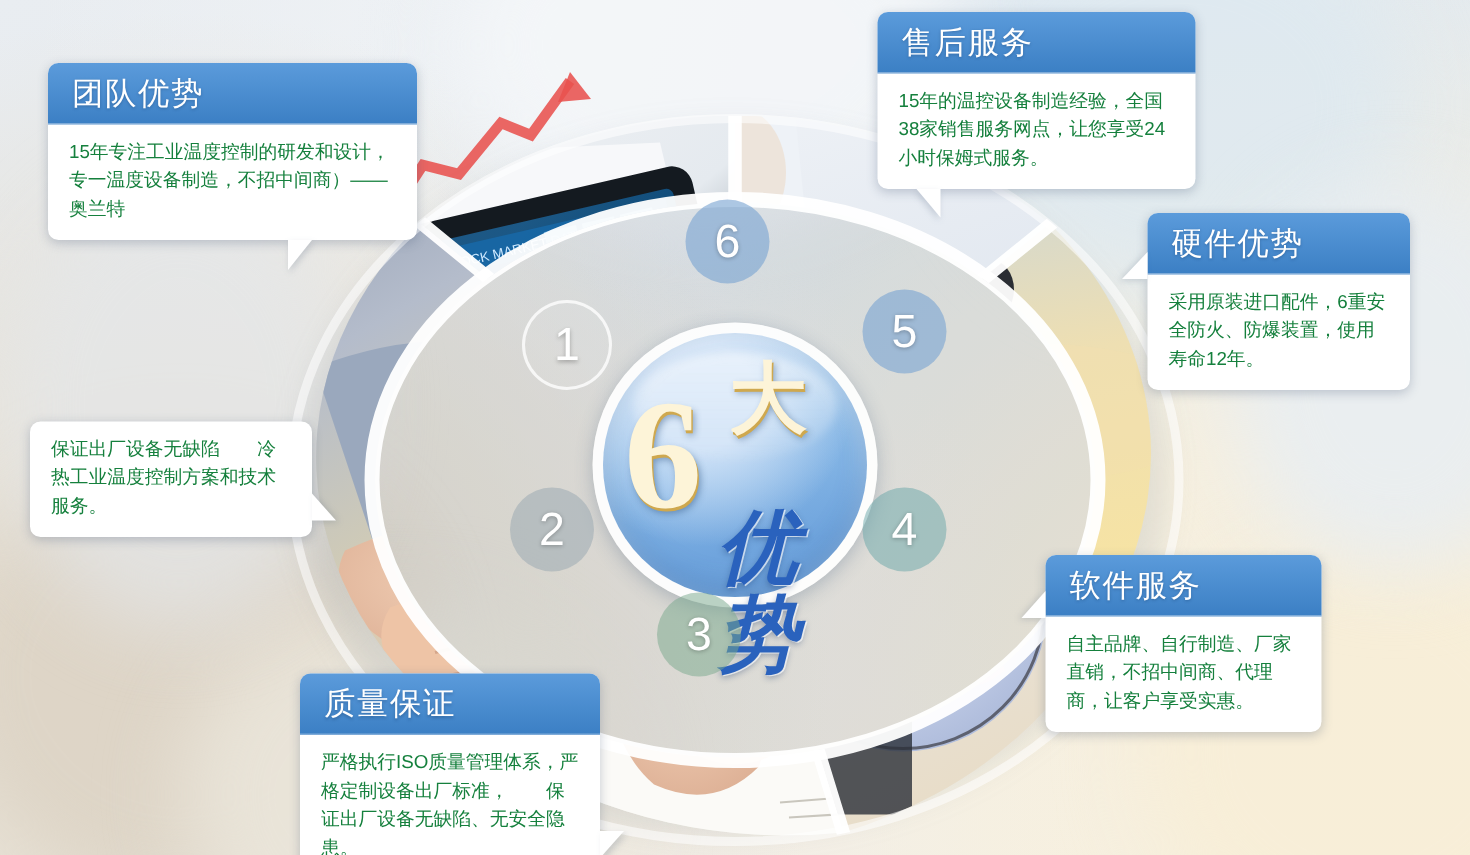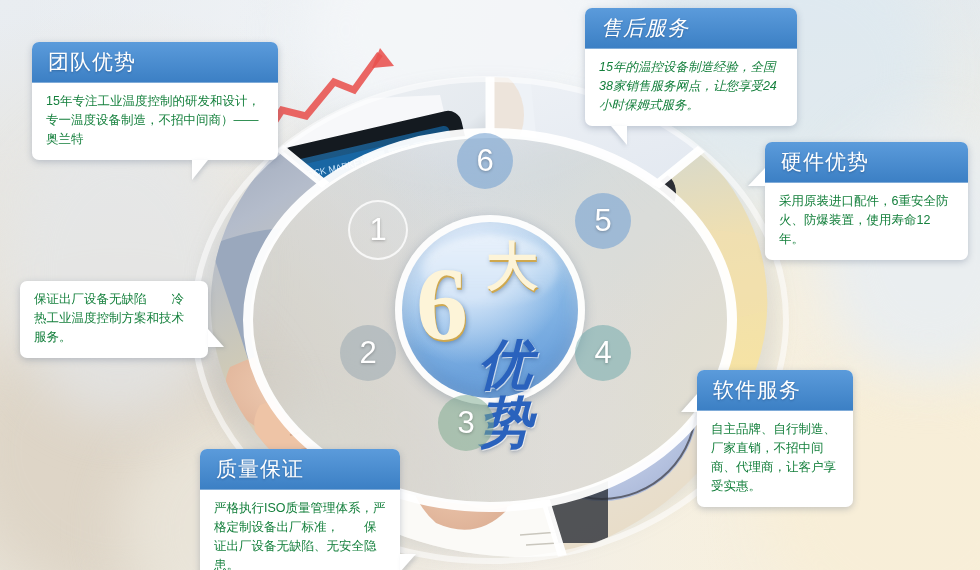--- a/index.html
+++ b/index.html
@@ -127,35 +127,35 @@
   .tail{position:absolute;width:0;height:0;}
 
   
   #card-team{left:32px;top:42px;width:246px;}
   #card-team .tail{
     left:160px;bottom:-20px;
     border-left:16px solid #ffffff;border-bottom:20px solid transparent;
     filter:drop-shadow(1px 2px 2px rgba(60,80,110,.2));
   }
 
-  #card-after{left:585px;top:8px;width:212px;font-style:italic;}
+  #card-after{left:585px;top:8px;width:212px;}
   #card-after .tail{
     left:26px;bottom:-19px;
     border-right:16px solid #ffffff;border-bottom:19px solid transparent;
     filter:drop-shadow(-1px 2px 2px rgba(60,80,110,.2));
   }
 
-  #card-hardware{left:765px;top:142px;width:203px;}
+  #card-hardware{left:765px;top:142px;width:175px;}
   #card-hardware .tail{
     left:-17px;top:26px;
     border-right:17px solid #ffffff;border-top:18px solid transparent;
     filter:drop-shadow(-2px 1px 2px rgba(60,80,110,.2));
   }
 
-  #card-software{left:697px;top:370px;width:156px;}
+  #card-software{left:697px;top:370px;width:184px;}
   #card-software .tail{
     left:-16px;top:24px;
     border-right:16px solid #ffffff;border-top:18px solid transparent;
     filter:drop-shadow(-2px 1px 2px rgba(60,80,110,.2));
   }
 
   #card-tech{left:20px;top:281px;width:188px;}
   #card-tech .tail{
     right:-16px;top:48px;
     border-left:16px solid #ffffff;border-top:18px solid transparent;

